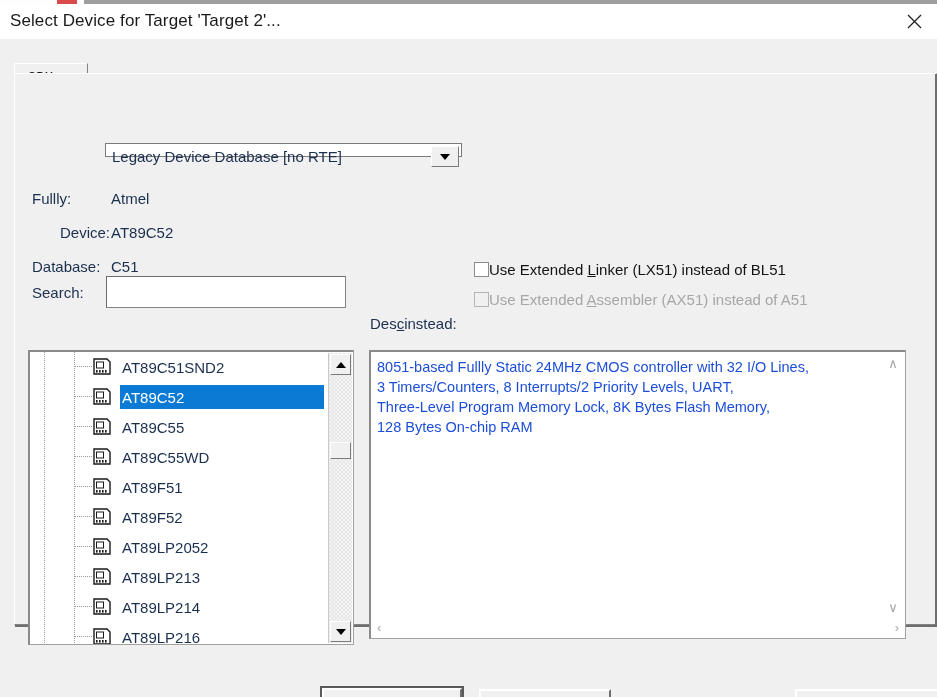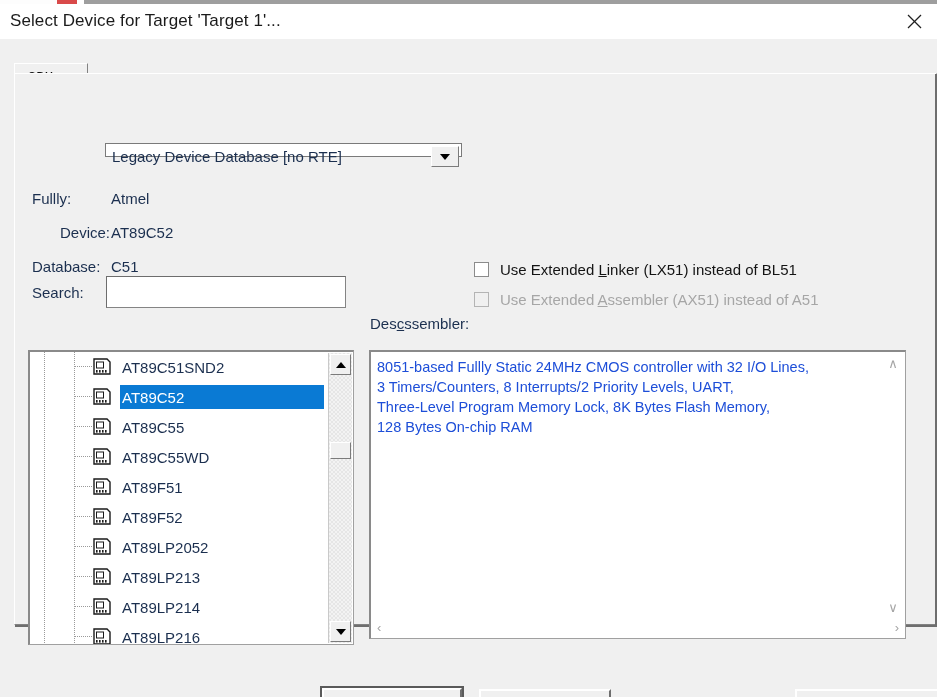--- a/index.html
+++ b/index.html
@@ -211,21 +211,21 @@
     background: #ffffff;
     border: 1px solid #8b8b8b;
     box-sizing: border-box;
     flex: none;
   }
   .cbbox.disabled {
     background: #f0f0f0;
     border-color: #b4b4b4;
   }
   .cblabel {
-    margin-left: 11px;
+    margin-left: 0;
     font-size: 15px;
     color: #141414;
     white-space: nowrap;
   }
   .cblabel.disabled { color: #a6a6a6; }
   .cblabel u { text-decoration: underline; }
 
   
   .desc-label {
     position: absolute;
@@ -416,21 +416,21 @@
 
 <div id="root">
 
   <div class="parent-strip">
     <div class="seg-white-a"></div>
     <div class="seg-red"></div>
     <div class="seg-gray"></div>
   </div>
 
   <div class="titlebar">
-    <div class="title-text">Select Device for Target 'Target 1'...</div>
+    <div class="title-text">Select Device for Target 'Target 2'...</div>
     <div class="close-btn">
       <svg width="17" height="17" viewBox="0 0 17 17">
         <line x1="2" y1="2" x2="15" y2="15" stroke="#202020" stroke-width="1.3"></line>
         <line x1="15" y1="2" x2="2" y2="15" stroke="#202020" stroke-width="1.3"></line>
       </svg>
     </div>
   </div>
   <div class="title-underline"></div>
 
   <div class="dialog-body">
@@ -469,21 +469,21 @@
     <div class="cbrow" style="left:474px; top:222px;">
       <span class="cbbox"></span>
       <span class="cblabel"><span>Use Extended </span><u>L</u><span>inker (LX51) instead of BL51</span></span>
     </div>
 
     <div class="cbrow" style="left:474px; top:252px;">
       <span class="cbbox disabled"></span>
       <span class="cblabel disabled"><span>Use Extended </span><u>A</u><span>ssembler (AX51) instead of A51</span></span>
     </div>
 
-    <div class="desc-label"><span>Des</span><u>c</u><span>ssembler:</span></div>
+    <div class="desc-label"><span>Des</span><u>c</u><span>instead:</span></div>
 
     <div class="desc-box">
       <div class="desc-text">8051-based Fullly Static 24MHz CMOS controller with 32  I/O Lines,
 3 Timers/Counters, 8 Interrupts/2 Priority Levels, UART,
 Three-Level Program Memory Lock, 8K Bytes Flash Memory,
 128 Bytes On-chip RAM</div>
       <div class="desc-vscroll">
         <span class="chev">∧</span>
         <span class="chev">∨</span>
       </div>

